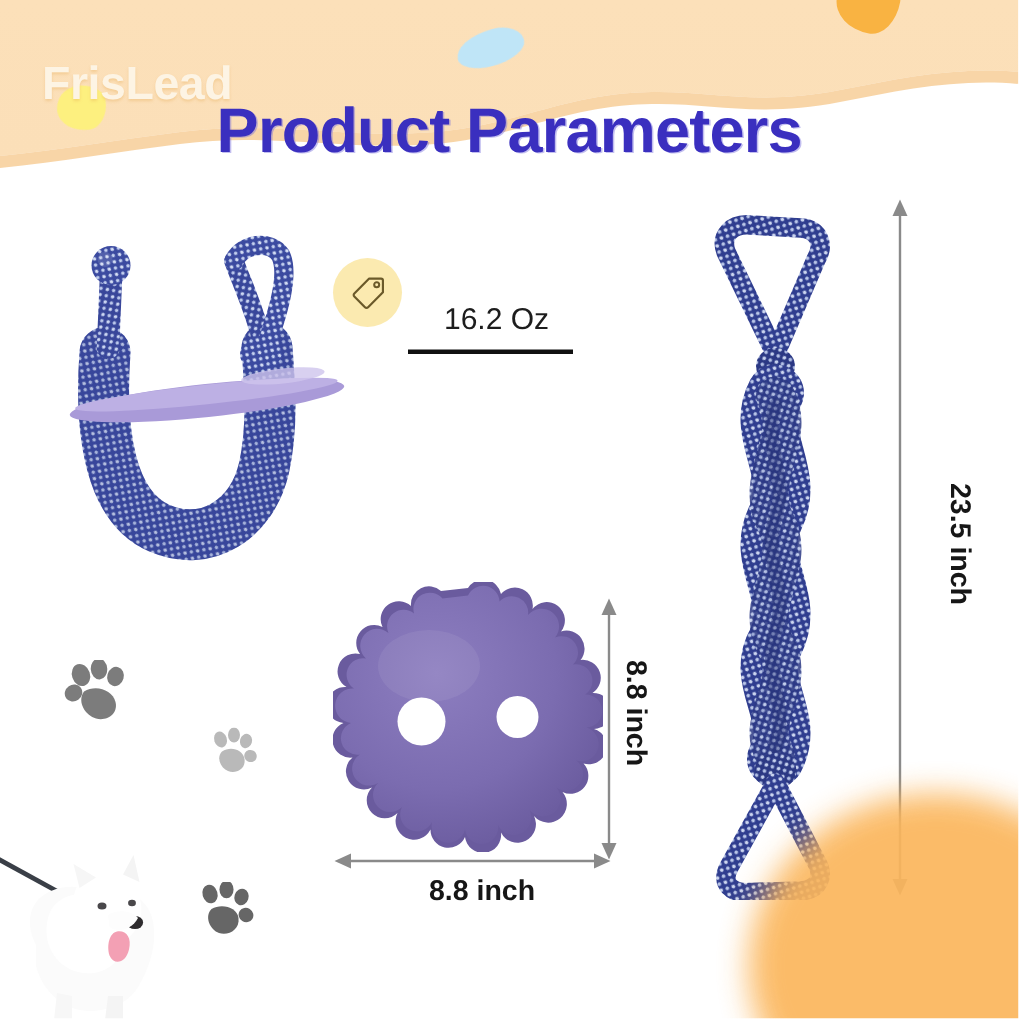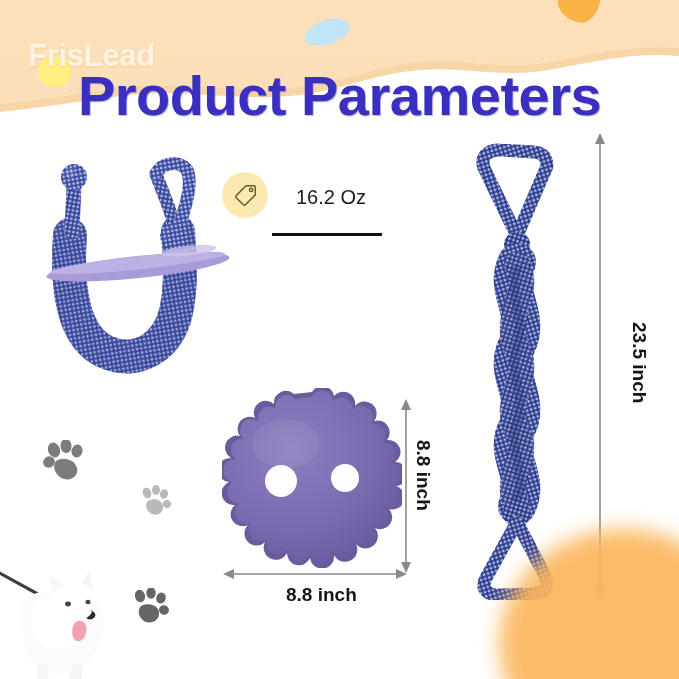--- a/index.html
+++ b/index.html
@@ -64,21 +64,21 @@
     background: #f9b342;
     border-radius: 45% 55% 40% 60% / 55% 45% 55% 45%;
     transform: rotate(10deg);
   }
 
   .title {
     position: absolute;
     left: 0; top: 63px;
     width: 679px;
     text-align: center;
-    font-size: 56px;
+    font-size: 42px;
     font-weight: bold;
     letter-spacing: -0.5px;
     color: #3a2fbf;
     text-shadow: 1px 1px 0 rgba(120,110,220,.45);
   }
 
   
   .corner-orange {
     position: absolute;
     right: -70px; bottom: -80px;
@@ -95,21 +95,21 @@
     left: 222px; top: 172px;
     width: 46px; height: 46px;
     border-radius: 50%;
     background: #fbeab0;
     display: flex;
     align-items: center;
     justify-content: center;
   }
   .weight-value {
     position: absolute;
-    left: 275px; top: 186px;
+    left: 275px; top: 202px;
     width: 112px;
     text-align: center;
     font-size: 20px;
     color: #1d1d1d;
   }
   .weight-rule {
     position: absolute;
     left: 272px; top: 233px;
     width: 110px; height: 3px;
     background: #111111;

